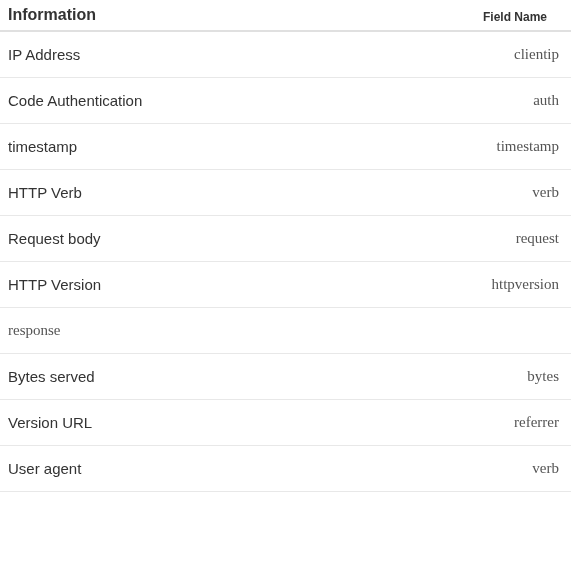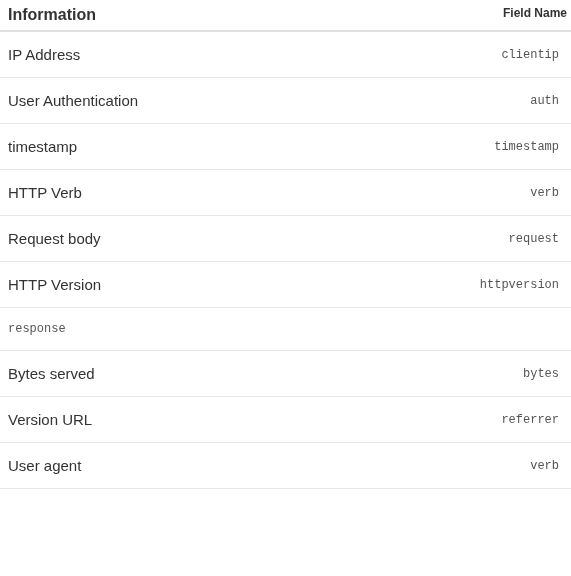--- a/index.html
+++ b/index.html
@@ -15,22 +15,22 @@
       min-height: 576px;
     }
 
     .table-container {
       width: 100%;
     }
 
     .table-header {
       display: flex;
       justify-content: space-between;
-      align-items: flex-start;
-      padding: 6px 4px 6px 8px;
+      align-items: flex-end;
+      padding: 6px 24px 6px 8px;
       border-bottom: 2px solid #e0e0e0;
     }
 
     .header-information {
       font-size: 16px;
       font-weight: 700;
       color: #333333;
     }
 
     .header-field-name {
@@ -48,41 +48,41 @@
       gap: 24px;
     }
 
     .row-info {
       font-size: 15px;
       color: #333333;
       font-weight: 400;
     }
 
     .row-field {
-      font-size: 12px;
+      font-size: 15px;
       color: #555555;
-      font-family: Liberation Mono, monospace;
+      font-family: Liberation Serif, serif;
       font-weight: 400;
     }
   </style>
 </head>
 <body>
 
 <div class="table-container">
   <div class="table-header">
     <span class="header-information">Information</span>
     <span class="header-field-name">Field Name</span>
   </div>
   <div id="table-body">
   <div class="table-row">
         <span class="row-info">IP Address</span>
         <span class="row-field">clientip</span>
       </div>
       <div class="table-row">
-        <span class="row-info">User Authentication</span>
+        <span class="row-info">Code Authentication</span>
         <span class="row-field">auth</span>
       </div>
       <div class="table-row">
         <span class="row-info">timestamp</span>
         <span class="row-field">timestamp</span>
       </div>
       <div class="table-row">
         <span class="row-info">HTTP Verb</span>
         <span class="row-field">verb</span>
       </div>

